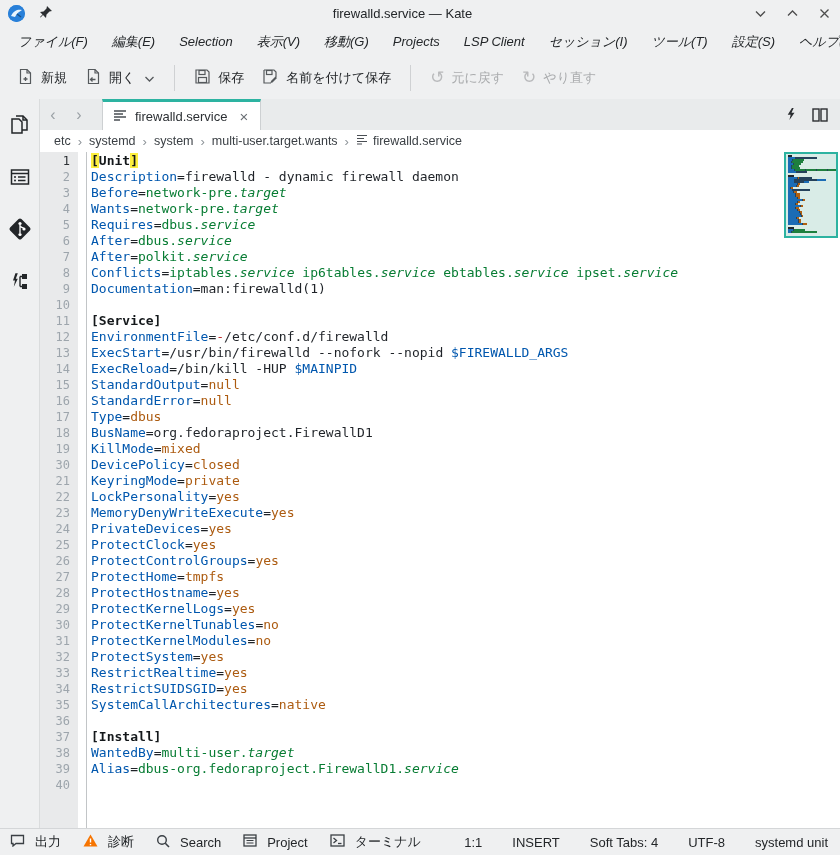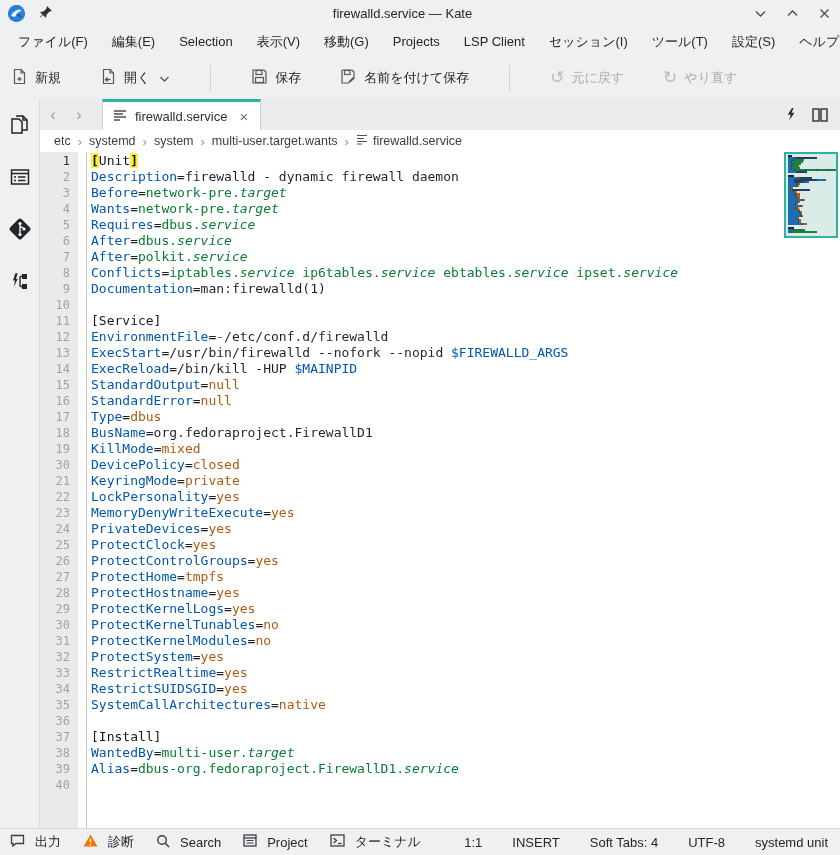--- a/index.html
+++ b/index.html
@@ -11,24 +11,24 @@
   .titlebar { height:26px; display:flex; align-items:center; background:#eff0f1; padding:0 8px; flex:0 0 auto; }
   .titlebar .appicon { width:17px; height:17px; border-radius:50%; background:#2980d9; position:relative; overflow:hidden; flex:0 0 auto; }
   .titlebar .appicon svg { position:absolute; top:0; left:0; }
   .titlebar .pin { margin-left:14px; flex:0 0 auto; }
   .title-text { flex:1; text-align:center; color:#232629; }
   .winctl { display:flex; gap:16px; align-items:center; }
   .winctl .wbtn { width:16px; height:16px; display:flex; align-items:center; justify-content:center; color:#4d4d4d; cursor:pointer; }
 
   
   .menubar { height:31px; display:flex; align-items:center; padding:0 6px; background:#eff0f1; flex:0 0 auto; }
-  .menu-item { padding:4px 12px; border-radius:3px; cursor:pointer; white-space:nowrap; }
-
-  
-  .toolbar { height:42px; display:flex; align-items:center; padding:0 2px; background:#eff0f1; flex:0 0 auto;gap:21px; }
+  .menu-item { padding:4px 12px; border-radius:3px; cursor:pointer; white-space:nowrap;font-style:italic; }
+
+  
+  .toolbar { height:42px; display:flex; align-items:center; padding:0 8px; background:#eff0f1; flex:0 0 auto; }
   .tbtn { display:flex; align-items:center; gap:7px; padding:6px 9px; border-radius:3px; cursor:pointer; white-space:nowrap; }
   .tbtn.disabled { color:#a9abad; cursor:default; }
   .tbtn .uglyph { font-size:17px; line-height:14px; color:#55595c; }
   .tbtn.disabled .uglyph { color:#b9babc; }
   .tsep { width:1px; height:26px; background:#cfd1d3; margin:0 10px; }
   .ddchev { margin-left:2px; }
 
   
   .main { flex:1; display:flex; min-height:0; }
   .sidebar { width:40px; background:#eff0f1; border-right:1px solid #dadcdd; display:flex; flex-direction:column; align-items:center; padding-top:14px; gap:28px; flex:0 0 auto; }
@@ -59,21 +59,21 @@
   .foldcol { width:9px; background:#fff; border-right:1px solid #c2c5c7; flex:0 0 auto; }
   .codecol { flex:1; padding:1px 0 0 4px; min-width:0; }
   .code-line { height:16px; line-height:16px; white-space:pre; }
   .tk-key  { color:#0057ae; }
   .tk-var  { color:#0057ae; }
   .tk-t    { color:#1f2328; }
   .tk-grn  { color:#077c33; }
   .tk-grni { color:#077c33; font-style:italic; }
   .tk-org  { color:#ac5b10; }
   .tk-neg  { color:#bf3030; }
-  .tk-sec  { color:#14181b; font-weight:normal; }
+  .tk-sec  { color:#14181b; font-weight:bold; }
   .tk-hl   { color:#14181b; font-weight:bold; background:#fdef3f; }
   .cursor  { display:inline-block; width:1px; height:13px; background:#14181b; vertical-align:-2px; margin-right:-1px; }
 
   
   .minimap { position:absolute; top:0; right:2px; width:54px; border:2px solid #2db3a1; background:#d9ece7; padding:1px 0 1px 2px; }
   .mm-row { height:2px; display:flex; }
   .mm-seg { height:2px; flex:0 0 auto; }
   .mm-key,.mm-var { background:#1b6cb5; }
   .mm-t   { background:#24415a; }
   .mm-grn,.mm-grni { background:#1e7f3e; }

